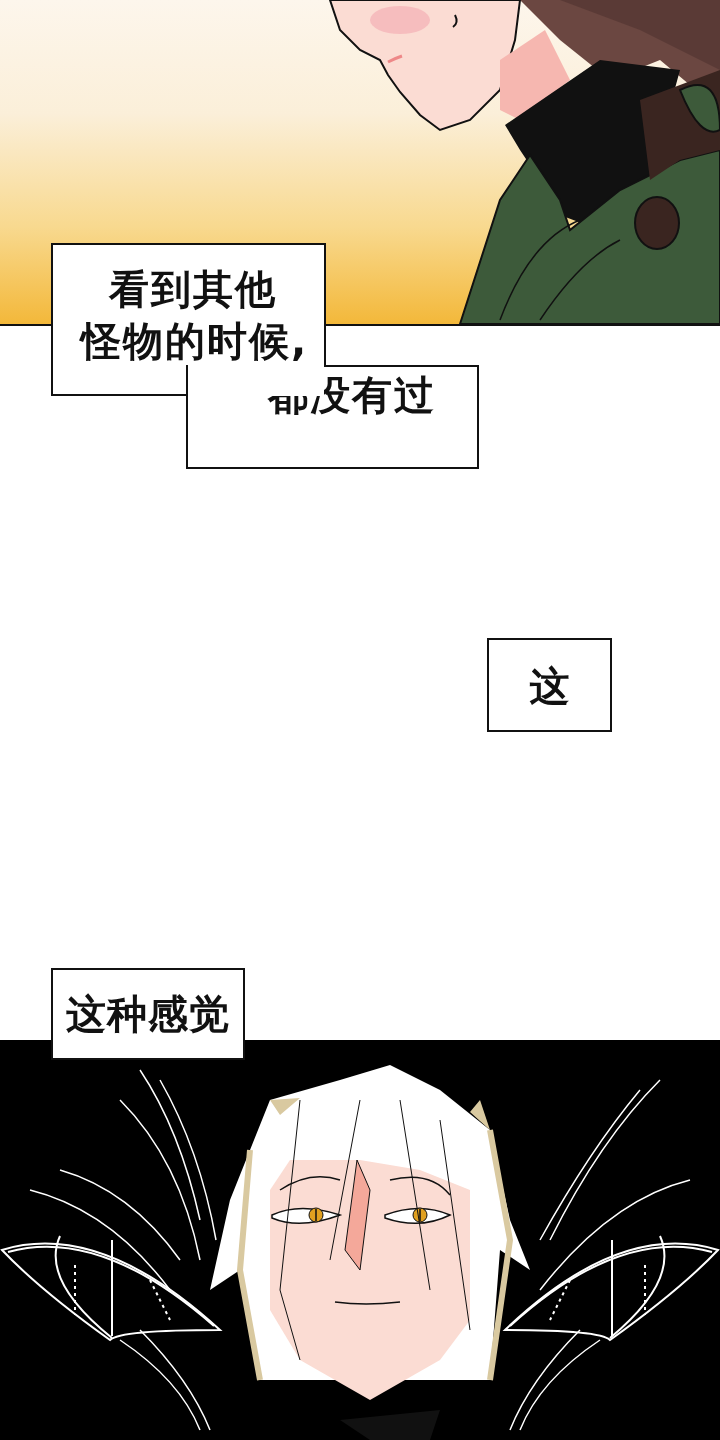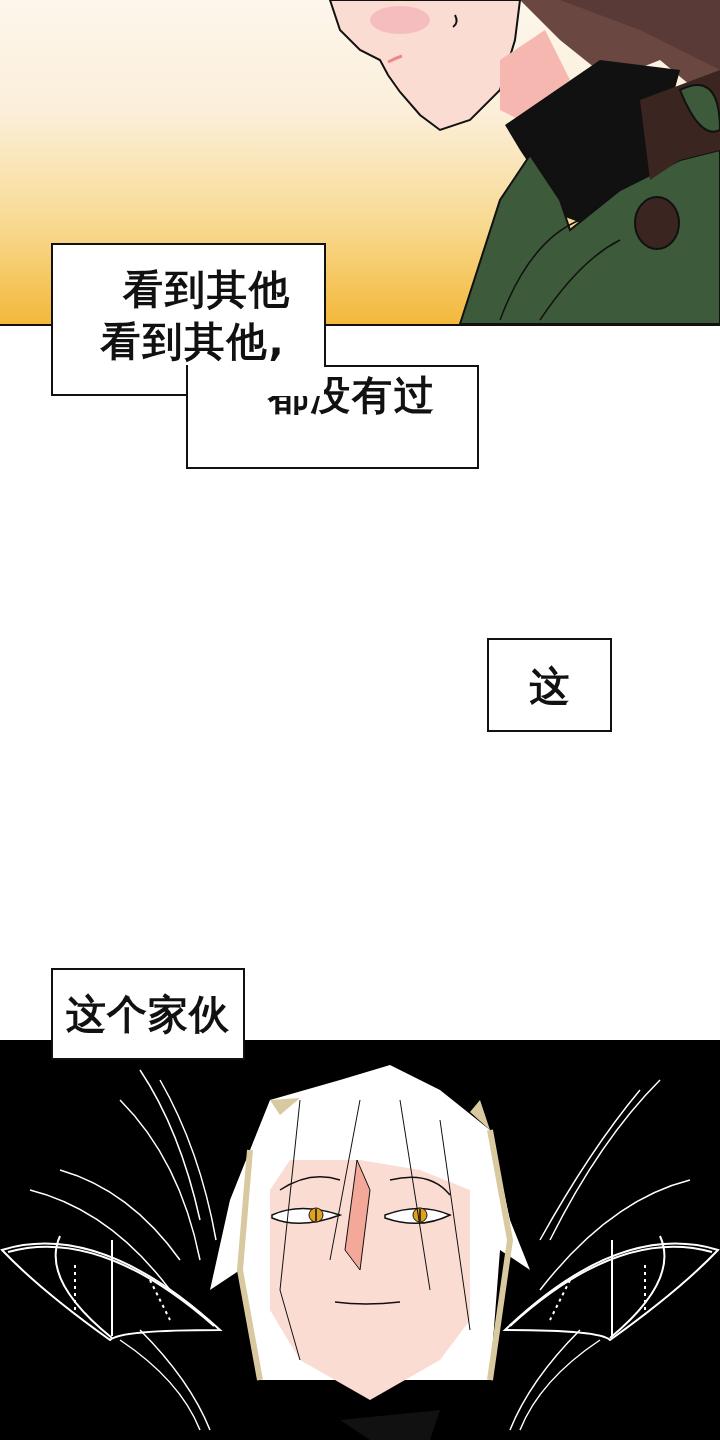--- a/index.html
+++ b/index.html
@@ -31,23 +31,23 @@
 
     <path d="M460 324 L500 200 L530 155 L560 200 L570 230 L620 190 L680 160 L720 150 L720 324 Z" fill="#3d5a3a" stroke="#111" stroke-width="2"></path>
     <path d="M640 100 L720 70 L720 150 L680 160 L650 180 Z" fill="#3a2520"></path>
     <path d="M680 90 q40 -20 40 40 q-20 10 -40 -40 Z" fill="#3d5a3a" stroke="#111" stroke-width="2"></path>
     <ellipse cx="657" cy="223" rx="22" ry="26" fill="#3a2520" stroke="#111" stroke-width="2"></ellipse>
     <path d="M500 320 q30 -80 80 -100" fill="none" stroke="#111" stroke-width="1.5"></path>
     <path d="M540 320 q40 -60 80 -80" fill="none" stroke="#111" stroke-width="1.5"></path>
   </svg>
 </div>
 
-<div class="caption" style="left:51px; top:243px; width:275px; height:153px; padding:18px 0 0 9px;text-align:center;">
+<div class="caption" style="left:51px; top:243px; width:275px; height:153px; padding:18px 0 0 28px;">
   <span class="cap-line" style="padding-left:28px;">看到其他</span>
-  <span class="cap-line">看到其他,</span>
+  <span class="cap-line">怪物的时候,</span>
 </div>
 <div class="caption" style="left:186px; top:365px; width:293px; height:104px; padding:4px 0 0 60px; border-top:none;">
   <span class="cap-line" style="padding-left:20px;">都没有过</span>
 </div>
 
 <div style="position:absolute; left:324px; top:365px; width:155px; height:2px; background:#111;"></div>
 <div style="position:absolute; left:53px; top:394px; width:133px; height:2px; background:#111;"></div>
 <div style="position:absolute; left:188px; top:366px; width:136px; height:30px; background:#fff;"></div>
 
 <div class="caption" style="left:487px; top:638px; width:125px; height:94px; text-align:center; padding-top:20px; letter-spacing:0;">
@@ -110,14 +110,14 @@
     <path d="M360 60 L330 220" fill="none" stroke="#111" stroke-width="1"></path>
     <path d="M400 60 L430 250" fill="none" stroke="#111" stroke-width="1"></path>
     <path d="M440 80 L470 290" fill="none" stroke="#111" stroke-width="1"></path>
     <path d="M250 110 L240 230 L260 340" fill="none" stroke="#d9c9a0" stroke-width="6"></path>
     <path d="M490 90 L510 200 L490 340" fill="none" stroke="#d9c9a0" stroke-width="6"></path>
     <path d="M340 380 L370 400 L430 400 L440 370 Z" fill="#111"></path>
   </svg>
 </div>
 
 <div class="caption" style="left:51px; top:968px; width:194px; height:92px; text-align:center; padding-top:18px; letter-spacing:1px;">
-  <span class="cap-line">这个家伙</span>
+  <span class="cap-line">这种感觉</span>
 </div>
 
 </body></html>

